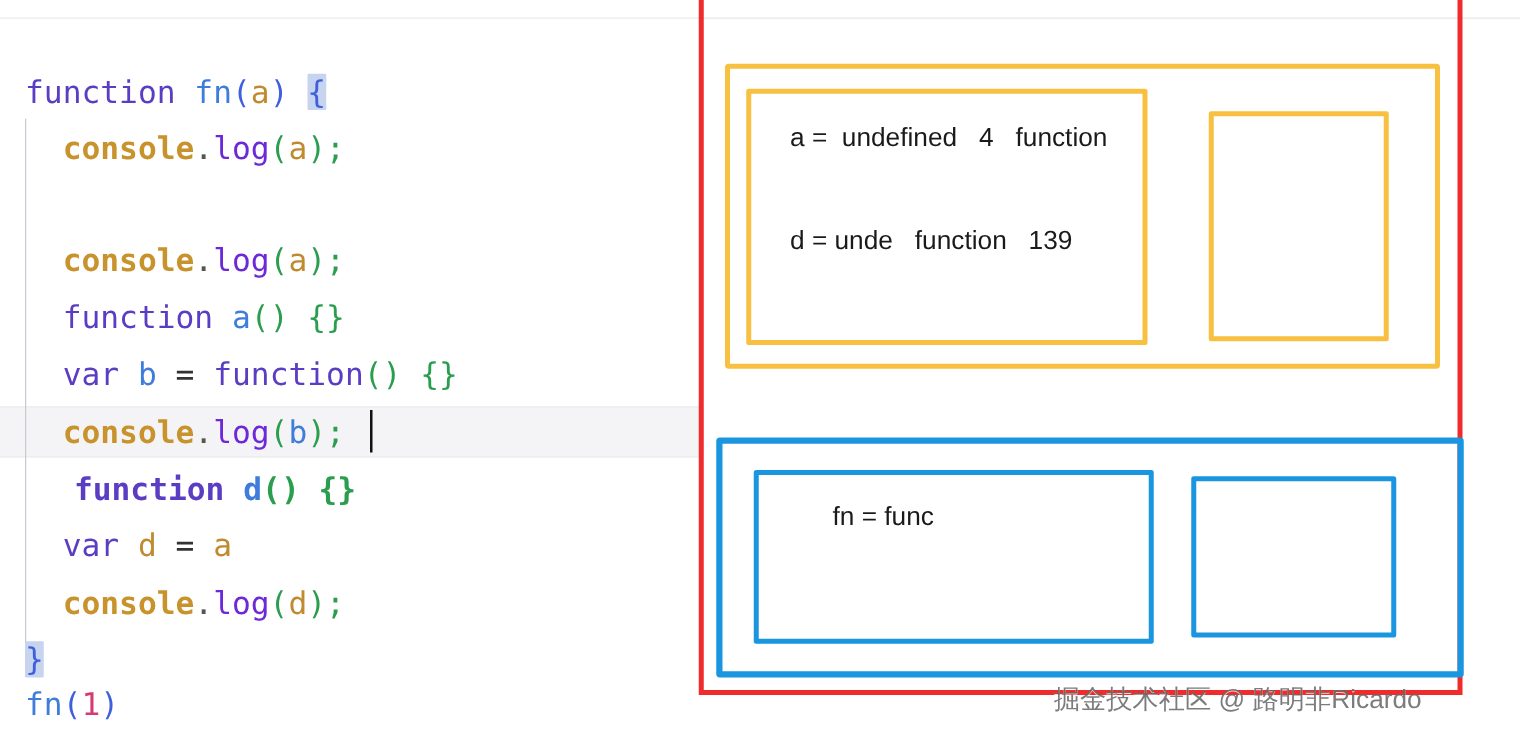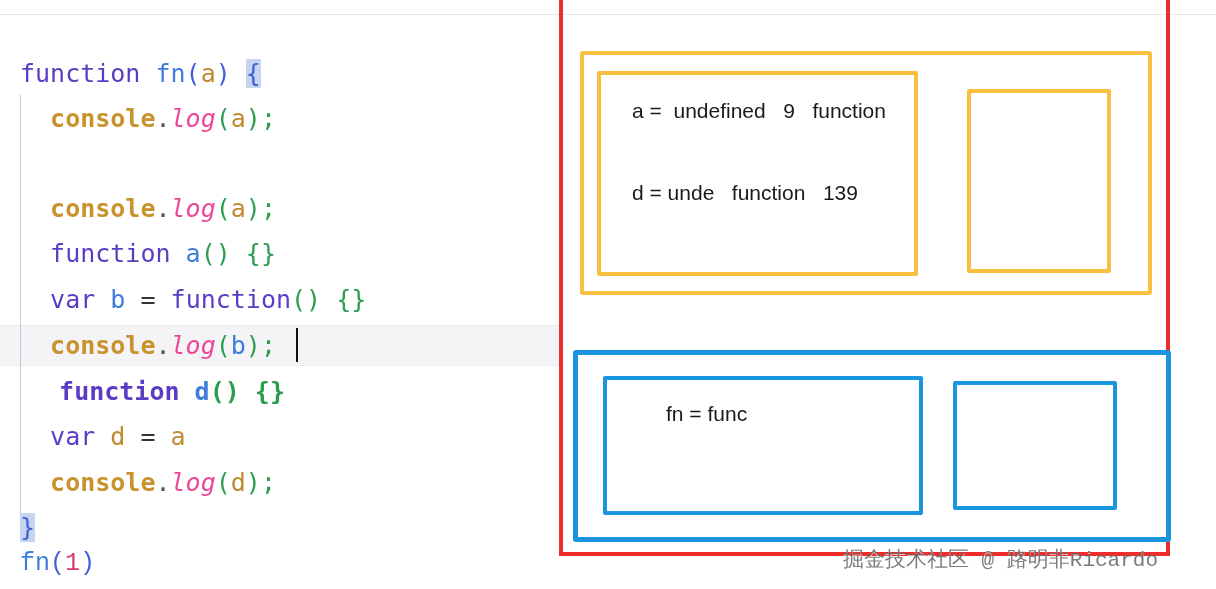--- a/index.html
+++ b/index.html
@@ -66,27 +66,27 @@
   .code-line.l1  { top: 81px;  left: 20px; }
   .code-line.l2  { top: 126px; left: 20px; }
   .code-line.l3  { top: 171px; left: 20px; }
   .code-line.l4  { top: 216px; left: 20px; }
   .code-line.l5  { top: 262px; left: 20px; }
   .code-line.l6  { top: 308px; left: 20px; }
   .code-line.l7  { top: 354px; left: 29px; font-weight: bold; }
   .code-line.l8  { top: 399px; left: 20px; }
   .code-line.l9  { top: 445px; left: 20px; }
   .code-line.l10 { top: 490px; left: 20px; }
-  .code-line.l11 { top: 526px; left: 20px; font-family: Liberation Mono, monospace; }
+  .code-line.l11 { top: 526px; left: 20px; }
 
   .tok-kw      { color: #5b3dc4; }
   .tok-fnname  { color: #3f7ddb; }
   .tok-var     { color: #c08b30; }
   .tok-obj     { color: #c8922c; font-weight: bold; }
-  .tok-method  { color: #ec4899; font-style: italic; }
+  .tok-method  { color: #6d28d9; }
   .tok-num     { color: #d63a72; }
   .tok-punct   { color: #333333; }
   .tok-paren   { color: #2a9d4e; }
   .tok-paren-b { color: #3f5fdb; }
   .tok-brace   { color: #2a9d4e; }
   .tok-dot     { color: #555555; }
   .tok-op      { color: #333333; }
   .brace-match {
     background: #c7d4ef;
     border-radius: 1px;
@@ -180,21 +180,21 @@
   }
 
   
   #watermark {
     position: absolute;
     left: 843px; top: 545px;
     white-space: pre;
     color: #6a6a6a;
     font-size: 21px;
     opacity: 0.88;
-    font-family: Liberation Mono, monospace;
+    font-family: Liberation Sans, sans-serif;
     text-shadow: 0 1px 0 rgba(255,255,255,0.85);
   }
 </style>
 </head>
 <body>
 
 <div id="screen">
 
   <div id="top-rule"></div>
 
@@ -230,21 +230,21 @@
 
     <div id="caret"></div>
   </div>
 
   <div id="red-box"></div>
 
   <div id="orange-outer"></div>
   <div id="orange-inner-left"></div>
   <div id="orange-inner-right"></div>
 
-  <div class="note-row" id="note-a">a =  undefined   9   function</div>
+  <div class="note-row" id="note-a">a =  undefined   4   function</div>
   <div class="note-row" id="note-d">d = unde   function   139</div>
 
   <div id="blue-outer"></div>
   <div id="blue-inner-left"></div>
   <div id="blue-inner-right"></div>
   <div id="note-fn">fn = func</div>
 
   <div id="watermark">掘金技术社区 @ 路明非Ricardo</div>
 </div>
 

